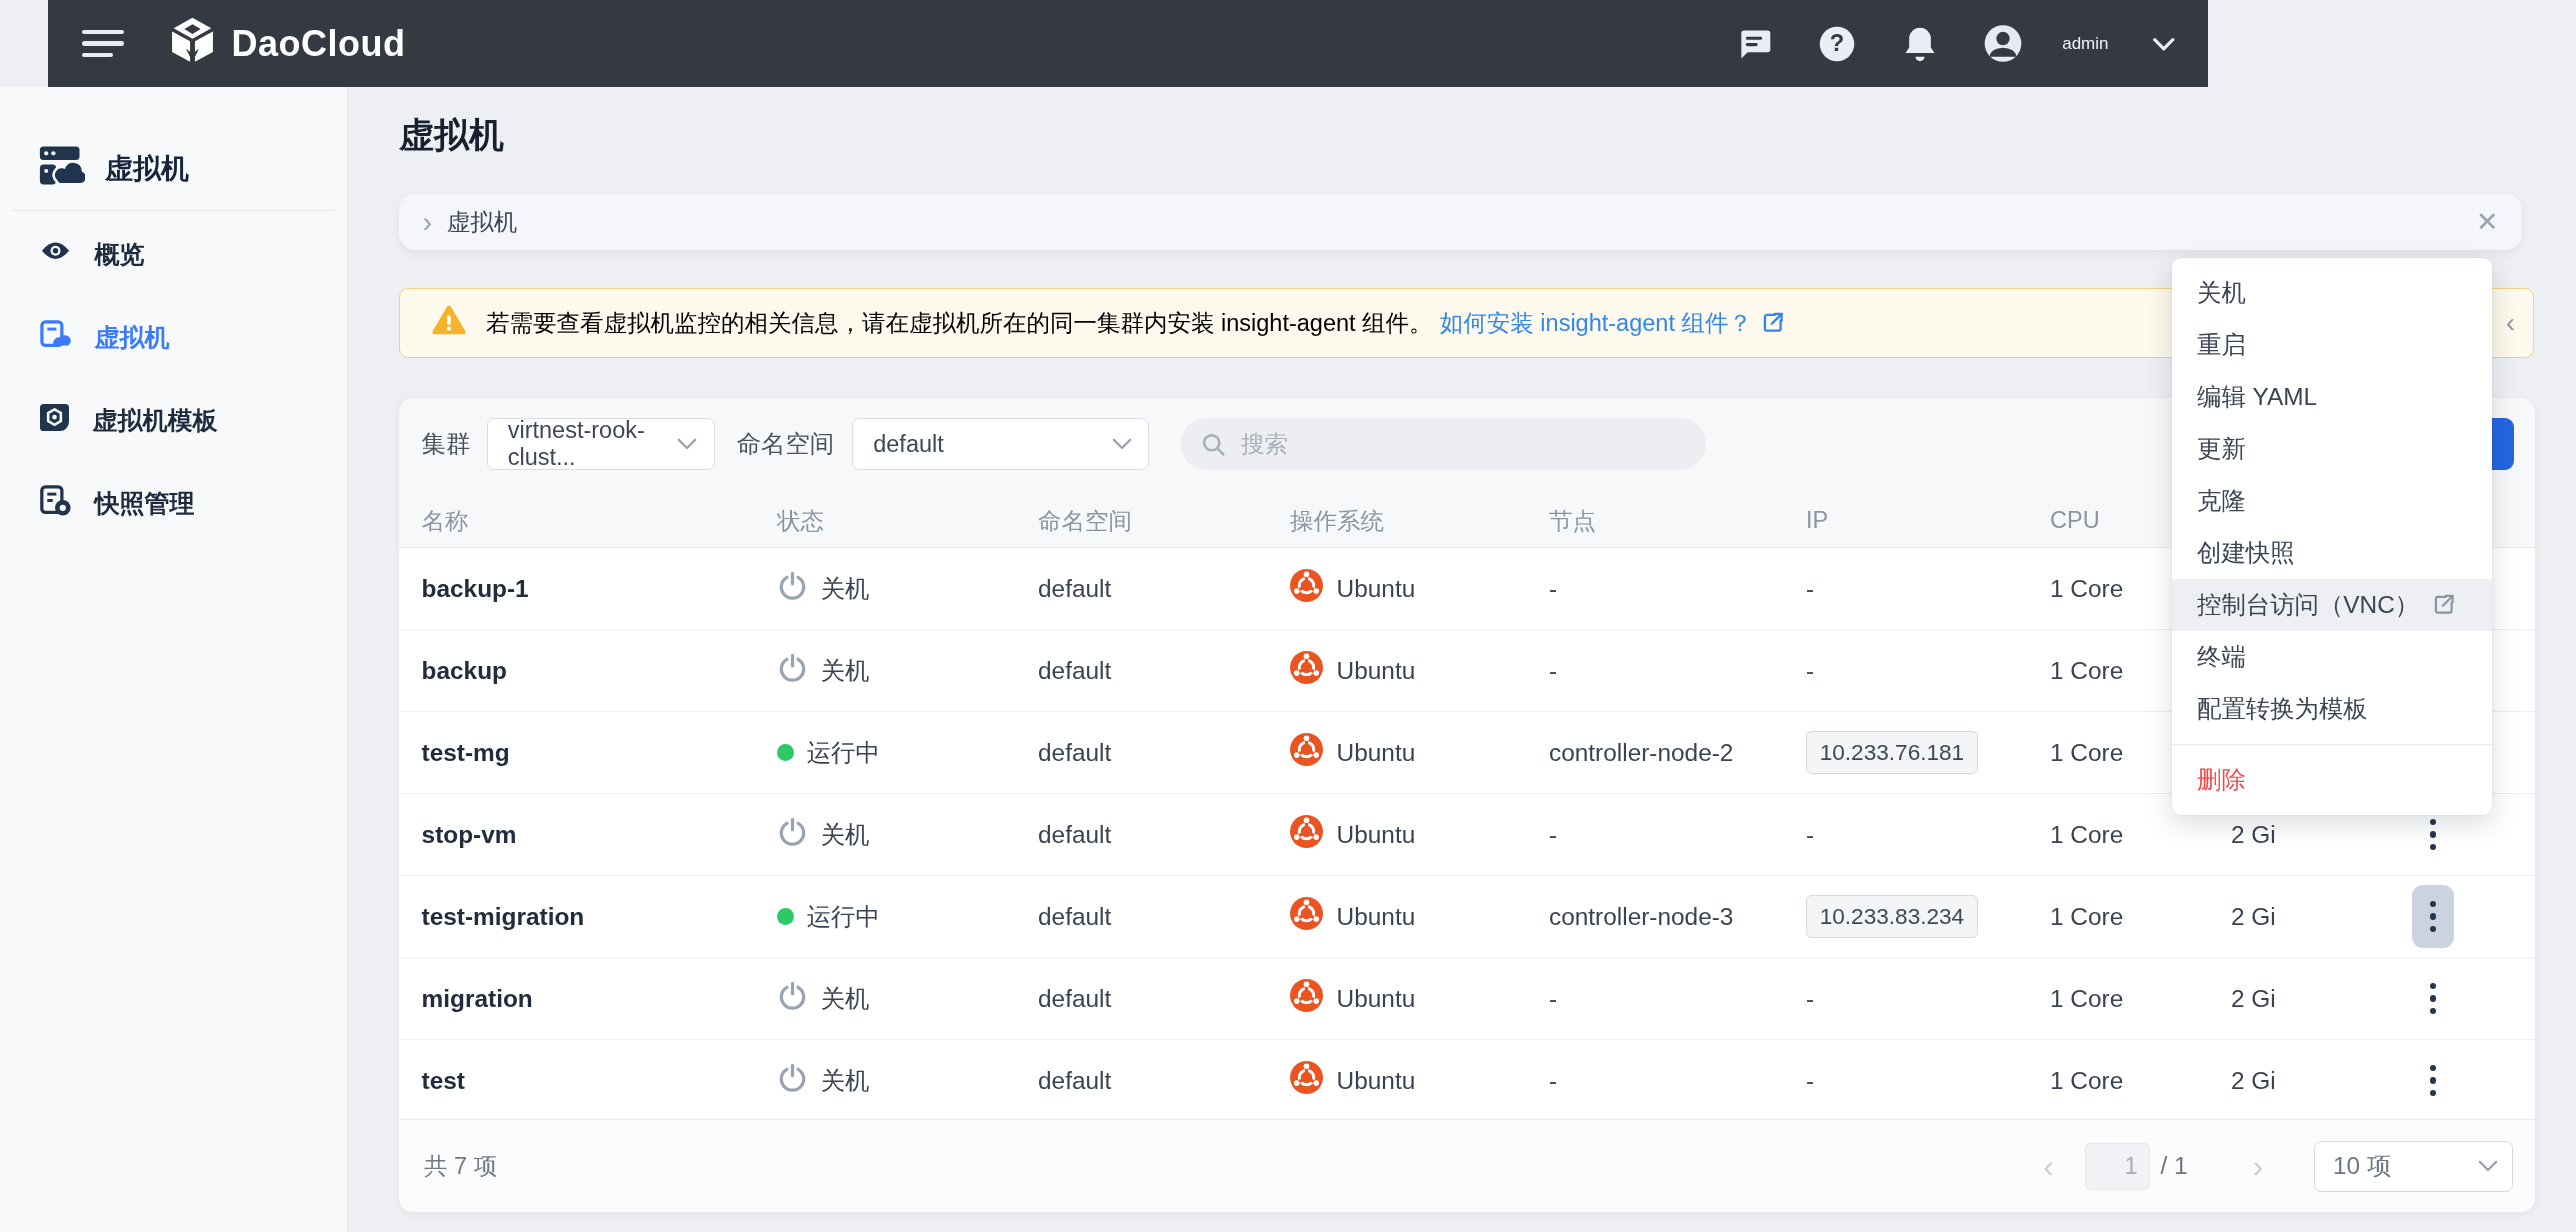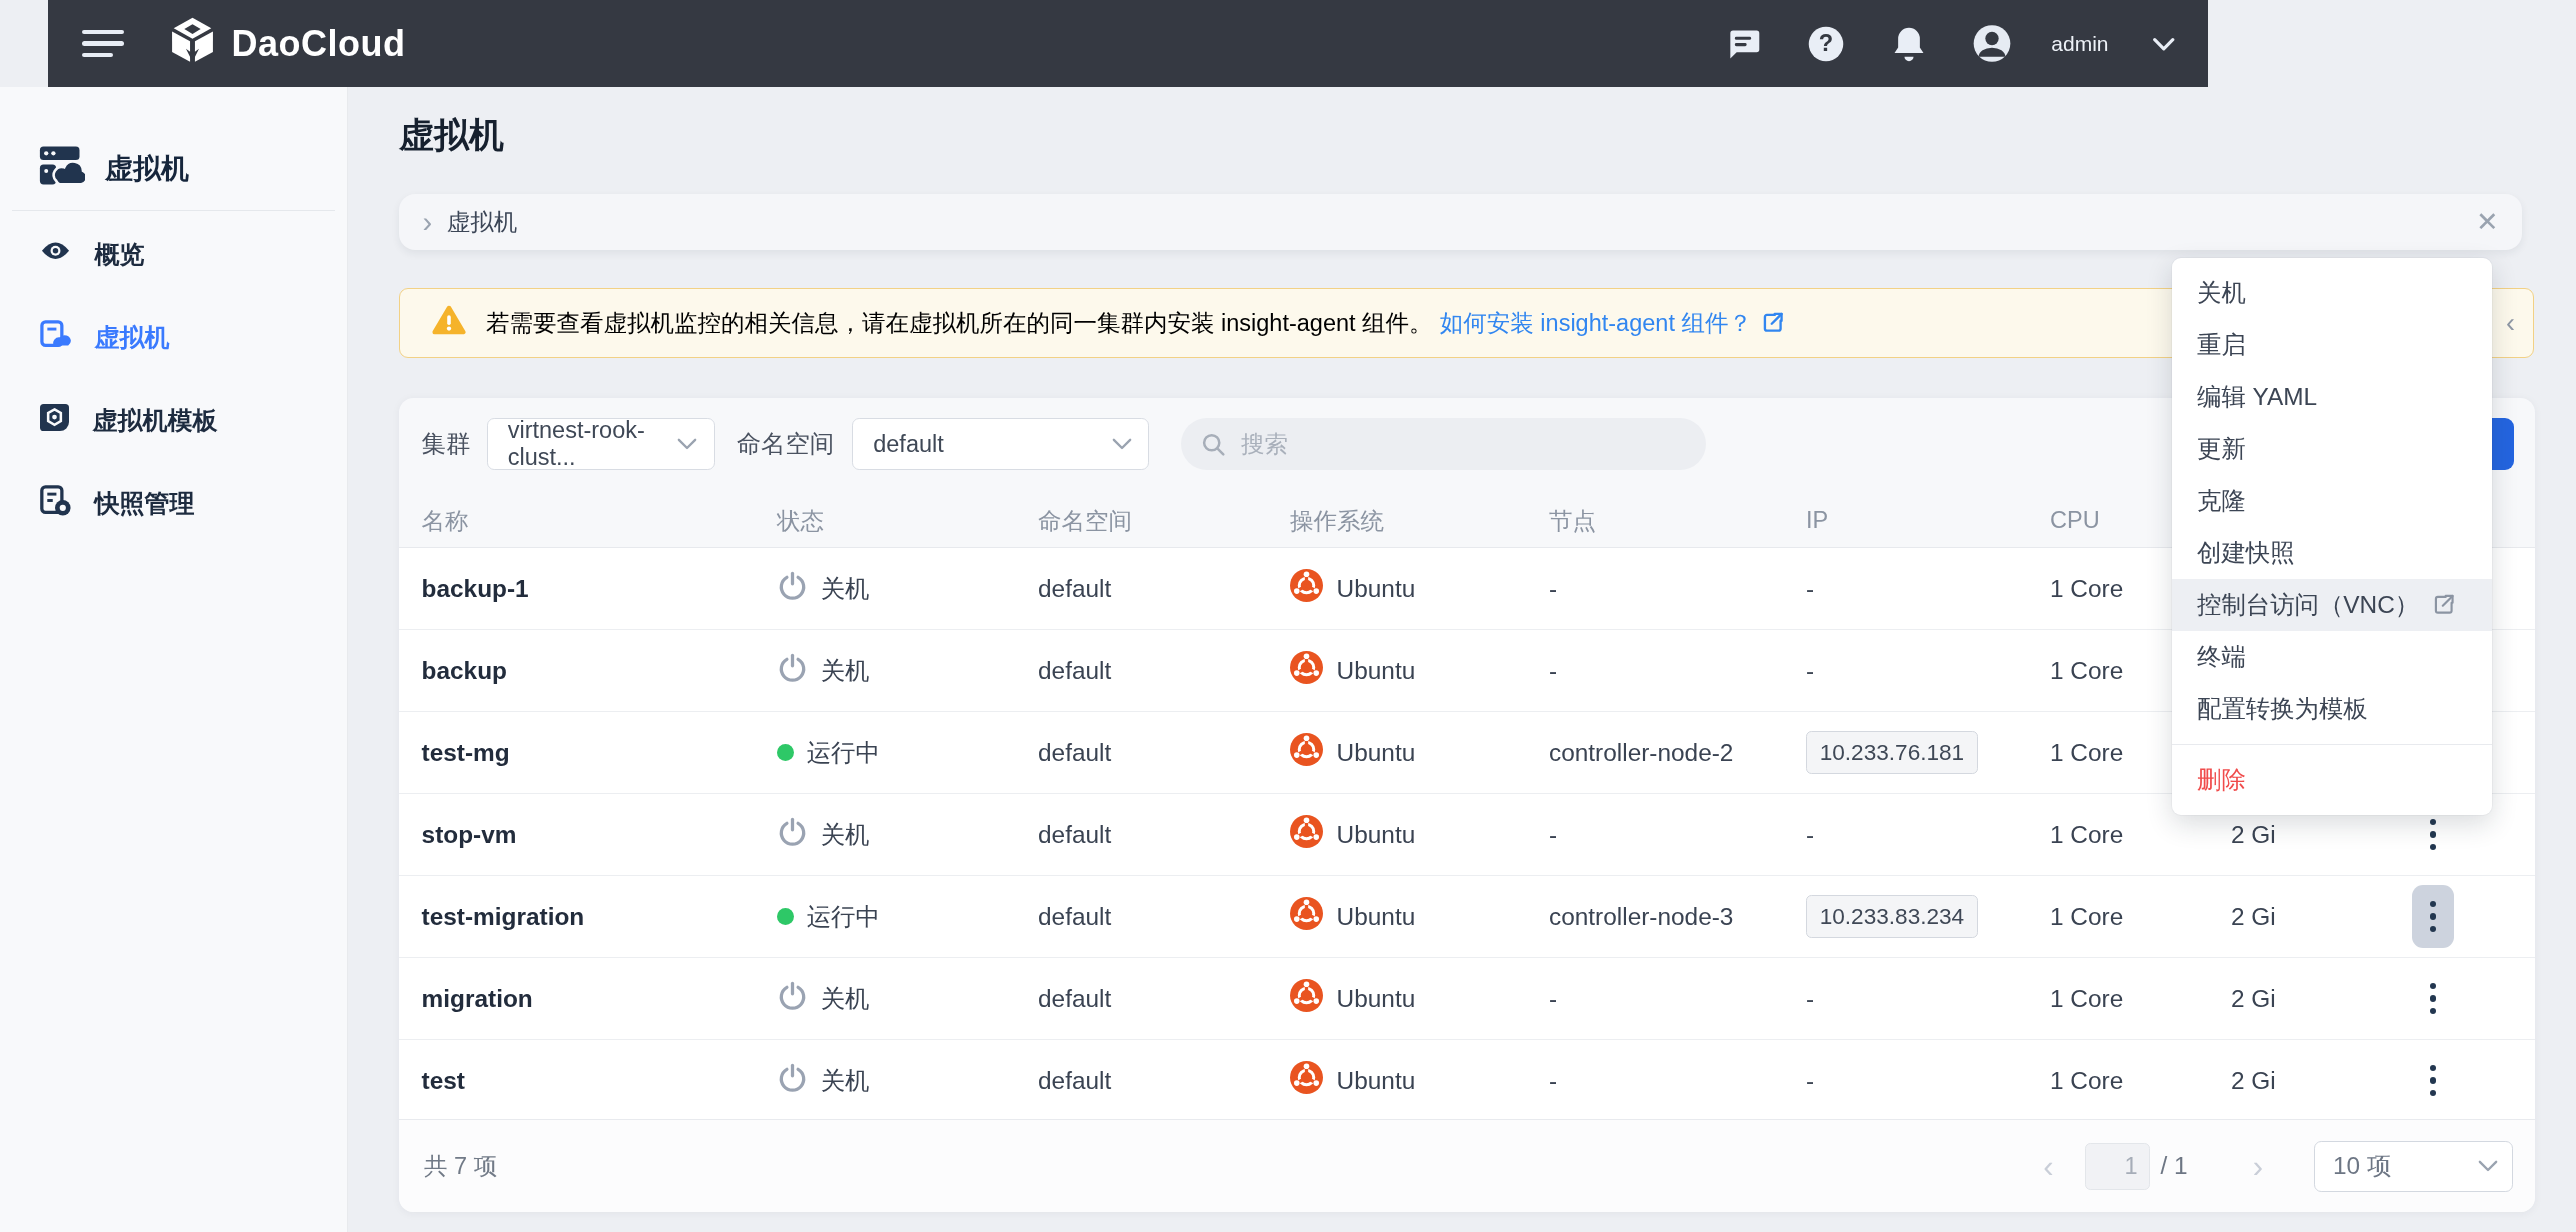--- a/index.html
+++ b/index.html
@@ -12,21 +12,21 @@
   .topbar{position:absolute;left:0;top:0;width:2160px;height:87px;background:#353942;display:flex;align-items:center;z-index:40;margin-left:48px;}
   .hamburger{width:45px;height:36px;margin-left:34px;display:flex;flex-direction:column;justify-content:center;gap:7.2px;cursor:pointer;}
   .hamburger span{height:4.5px;border-radius:2.7px;background:#e8edf5;display:block;}
   .hamburger span:nth-child(1){width:42px;}
   .hamburger span:nth-child(2){width:42px;}
   .hamburger span:nth-child(3){width:31px;}
   .brand{display:flex;align-items:center;margin-left:41px;gap:14.5px;}
   .brand-name{color:#fff;font-size:36px;font-weight:bold;letter-spacing:0.5px;}
   .topbar-right{margin-left:auto;display:flex;align-items:center;gap:43px;margin-right:33px;}
   .tb-icon{width:40px;height:40px;display:inline-flex;align-items:center;justify-content:center;cursor:pointer;}
-  .tb-user{color:#eef2f8;font-size:21px;margin-left:-3.6px;}
+  .tb-user{color:#eef2f8;font-size:17px;margin-left:-3.6px;}
   
   .sidebar{position:absolute;left:0;top:87px;width:347px;bottom:0;background:#f8f9fb;box-shadow:0.9px 0 0 #e7e9ed;z-index:30;}
   .side-header{display:flex;align-items:center;gap:20px;padding:40px 0 0 38px;height:83px;}
   .side-header-label{font-size:28px;font-weight:bold;color:#16263c;}
   .side-divider{height:0.9px;background:#e5e8ec;margin:0 11.8px;}
   .side-nav{padding-top:1.8px;}
   .side-item{display:flex;align-items:center;gap:23.5px;height:83px;padding-left:40px;cursor:pointer;color:#1d2b3f;}
   .side-item .lbl{font-size:25px;font-weight:600;}
   .side-item.active{color:#3a7afe;}
   

